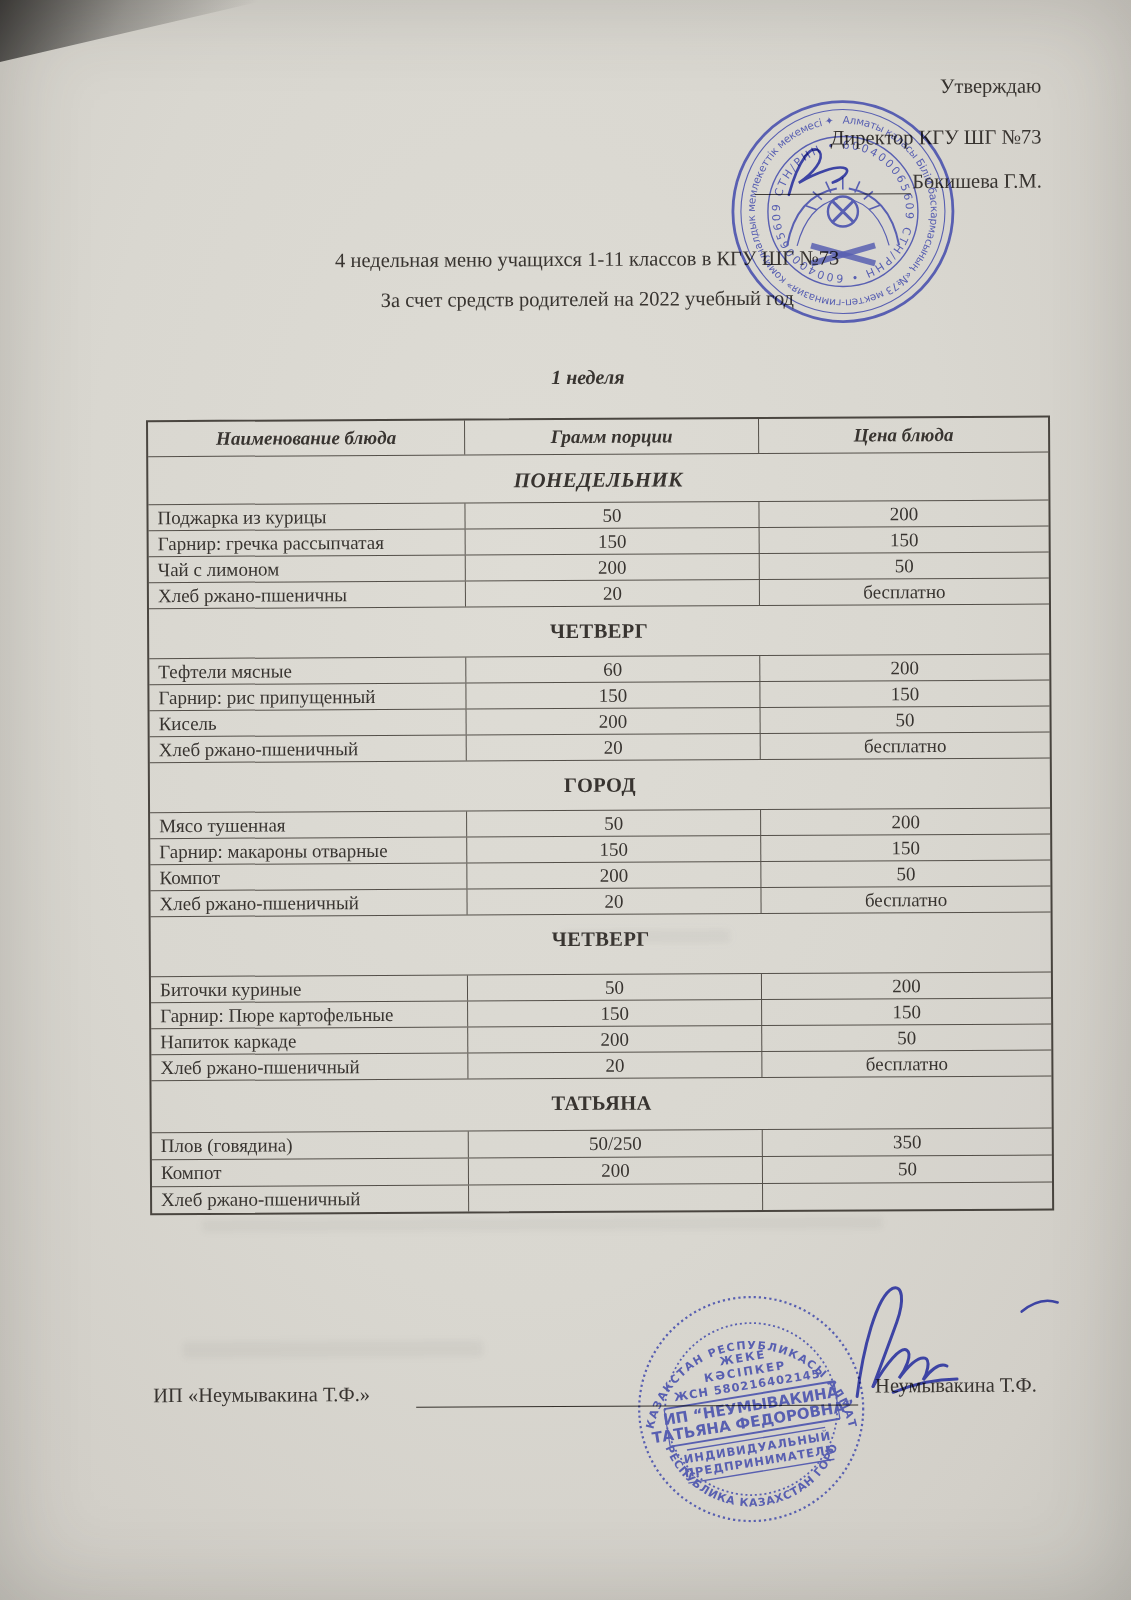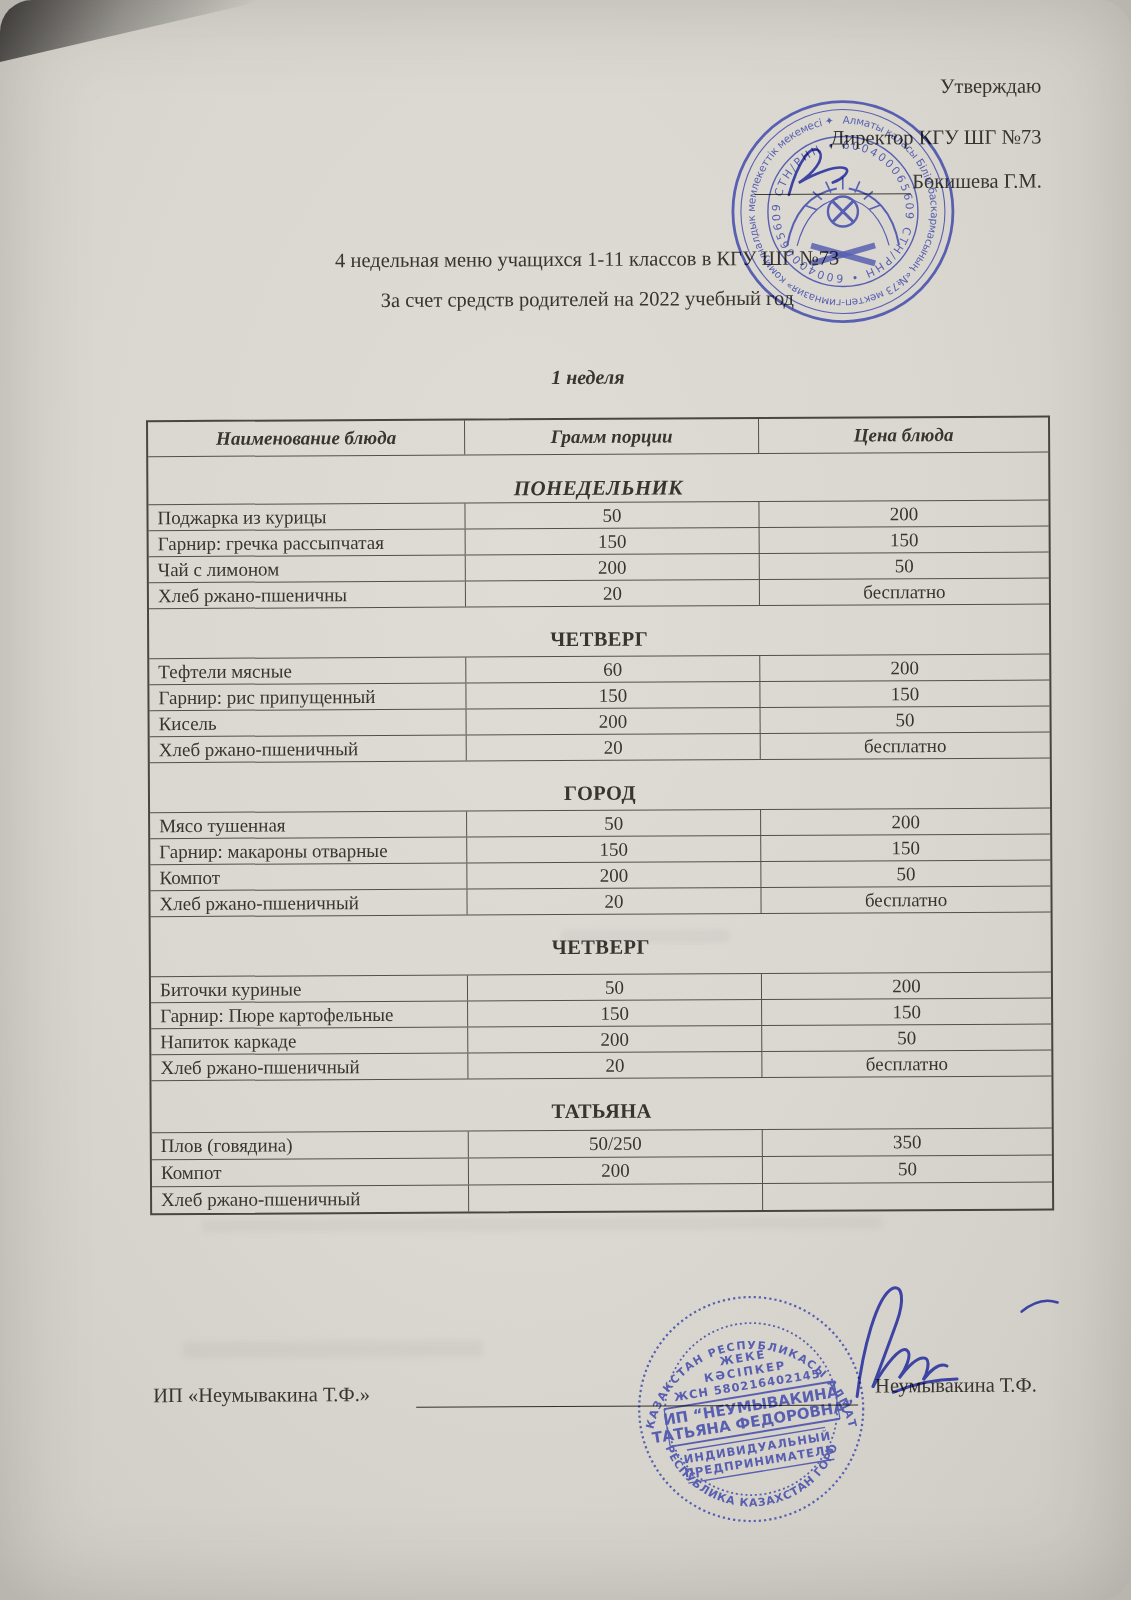--- a/index.html
+++ b/index.html
@@ -2,21 +2,20 @@
 <html><head>
 <meta charset="utf-8">
 <style>
   html,body{margin:0;padding:0;background:#b8b6af;}
   .photo{
     position:relative; width:1131px; height:1600px; overflow:hidden;
     background:
       radial-gradient(ellipse at 46% 36%, #dedcd5 0%, #d9d7d0 50%, #d2cfc8 82%, #c9c7c0 100%);
     font-family:"Liberation Serif","DejaVu Serif",serif;
     color:#383430;
-    border-radius:32px;
   }
   .photo::after{content:""; position:absolute; inset:0; pointer-events:none;
     box-shadow:inset 0 0 90px rgba(64,61,56,.22);}
   .corner-dark{position:absolute; top:0; left:0; width:430px; height:62px;
     background:linear-gradient(118deg, rgba(38,37,35,.88) 0%, rgba(38,37,35,.35) 28%, rgba(38,37,35,0) 56%);
     clip-path:polygon(0 0, 62% 0, 0 100%);}
   .tilt{position:absolute; inset:0; transform:rotate(-0.3deg);}
 
   
   .approve{position:absolute; top:76px; right:86px; text-align:right; font-size:20.5px; line-height:1.2;}
@@ -38,21 +37,21 @@
   .cell{display:flex; align-items:center; box-sizing:border-box; font-size:19px;}
   .c-name{width:316px; padding-left:9px;}
   .c-grams{width:294px; justify-content:center; border-left:1.4px solid rgba(54,49,43,.82);}
   .c-price{flex:1; justify-content:center; border-left:1.4px solid rgba(54,49,43,.82);}
   .header-row{height:34px; font-weight:bold; font-style:italic;}
   .header-row .c-name{justify-content:center; padding-left:0;}
   .header-row .cell{font-size:19px;}
   .data-row{height:26px;}
   .data-row.tall{height:27px;}
   .day-row{justify-content:center; align-items:flex-start;}
-  .day-label{font-weight:bold; font-size:20.5px; padding-top:21px; letter-spacing:.4px;}
+  .day-label{font-weight:bold; font-size:20.5px; padding-top:13px; letter-spacing:.4px;}
   .italic-day .day-label{font-style:italic; font-size:21px;}
 
   
   .footer-company{position:absolute; left:150px; top:1382px; font-size:20.5px;}
   .footer-line{position:absolute; left:413px; top:1406px; width:442px; border-top:1.6px solid #34302b;}
   .footer-name{position:absolute; left:872px; top:1376px; font-size:20.5px;}
 
   
   .stamp{position:absolute; mix-blend-mode:multiply; opacity:.9;}
   .ink{position:absolute; mix-blend-mode:multiply;}

